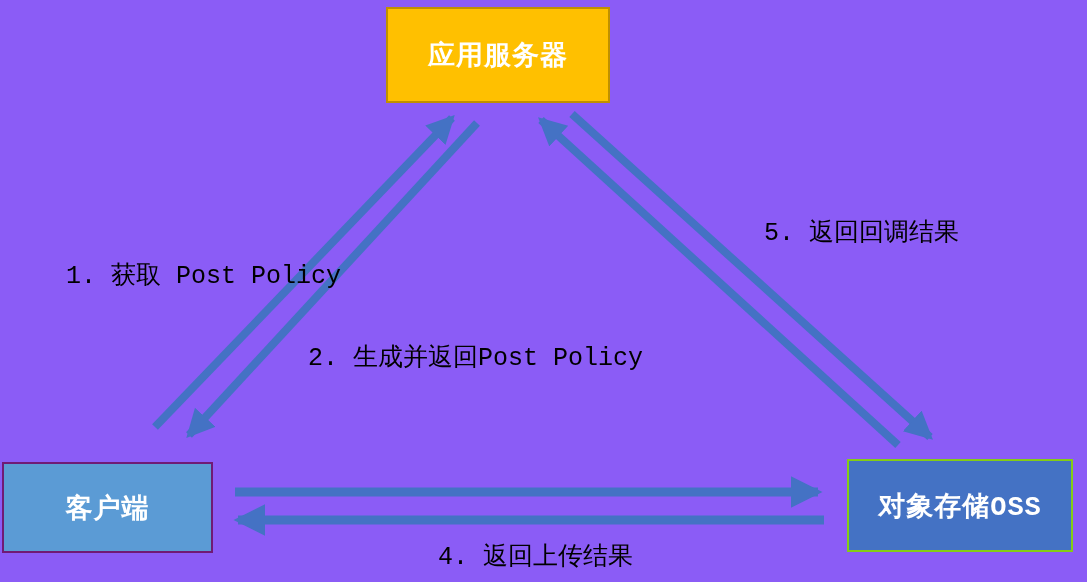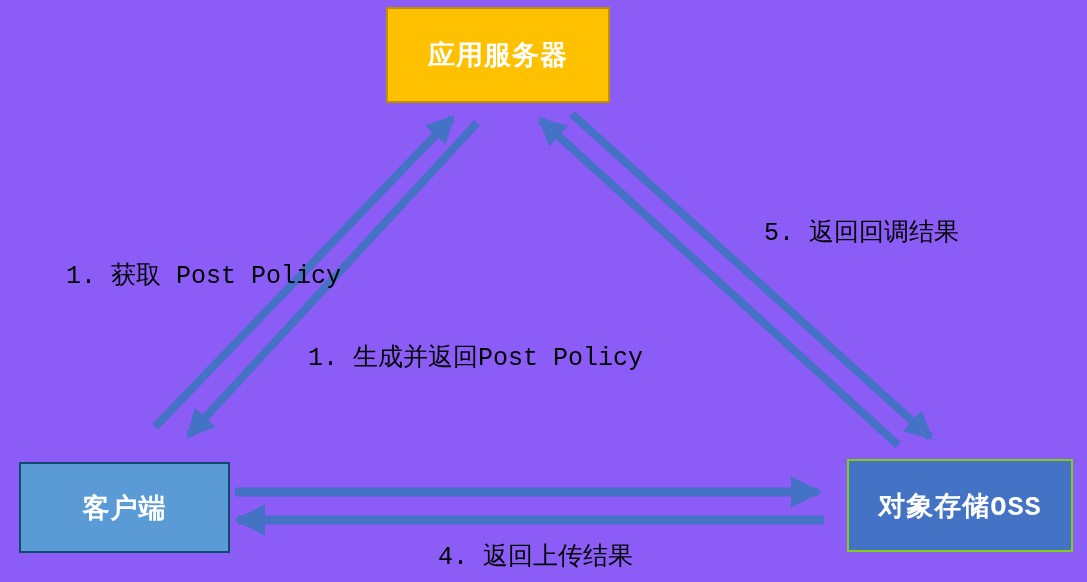--- a/index.html
+++ b/index.html
@@ -11,21 +11,21 @@
   .canvas { position: relative; width: 1087px; height: 582px; overflow: hidden; background: #8b5cf6; font-family: Liberation Mono, monospace; }
   .arrows { position: absolute; left: 0; top: 0; width: 1087px; height: 582px; }
 
   .node {
     position: absolute; box-sizing: border-box;
     display: flex; align-items: center; justify-content: center;
     color: #ffffff; font-weight: bold; font-size: 27px; letter-spacing: 1px;
     white-space: nowrap;
   }
   .node-app    { left: 386px; top: 7px;   width: 224px; height: 96px; background: #FFC000; border: 2px solid #BF9000; }
-  .node-client { left: 19px;  top: 462px; width: 211px; height: 91px; background: #5B9BD5; border: 2px solid #0c4a6e; }
+  .node-client { left: 2px;  top: 462px; width: 211px; height: 91px; background: #5B9BD5; border: 2px solid #701a75; }
   .node-oss    { left: 847px; top: 459px; width: 226px; height: 93px; background: #4472C4; border: 2px solid #84cc16; }
 
   .flow-label {
     position: absolute; color: #000000; font-size: 25px;
     white-space: nowrap; line-height: 1.15;
   }
   .lbl-1 { left: 66px;  top: 247px; margin-top: 16px; }
   .lbl-2 { left: 308px; top: 345px; }
   .lbl-3 { left: 394px; top: 446px; }
   .lbl-4 { left: 468px; top: 228px; }
@@ -58,17 +58,17 @@
 
   <div class="node node-client">
     <span>客户端</span>
   </div>
 
   <div class="node node-oss">
     <span>对象存储OSS</span>
   </div>
 
   <div class="flow-label lbl-1">1. 获取 Post Policy</div>
-  <div class="flow-label lbl-2">1. 生成并返回Post Policy</div>
+  <div class="flow-label lbl-2">2. 生成并返回Post Policy</div>
   <div class="flow-label lbl-5">5. 返回回调结果</div>
   <div class="flow-label lbl-6">4. 返回上传结果</div>
 
 </div>
 
 </body></html>

